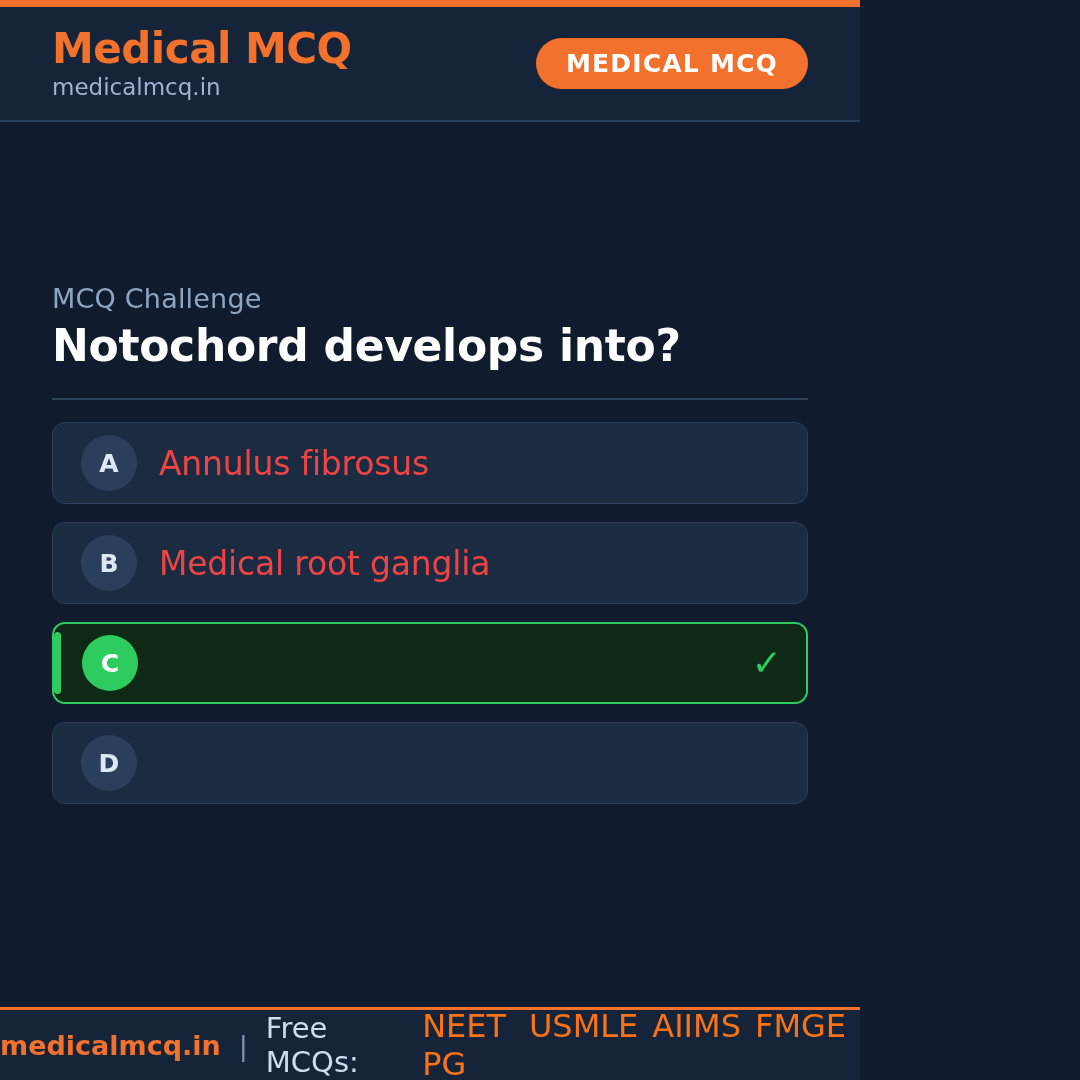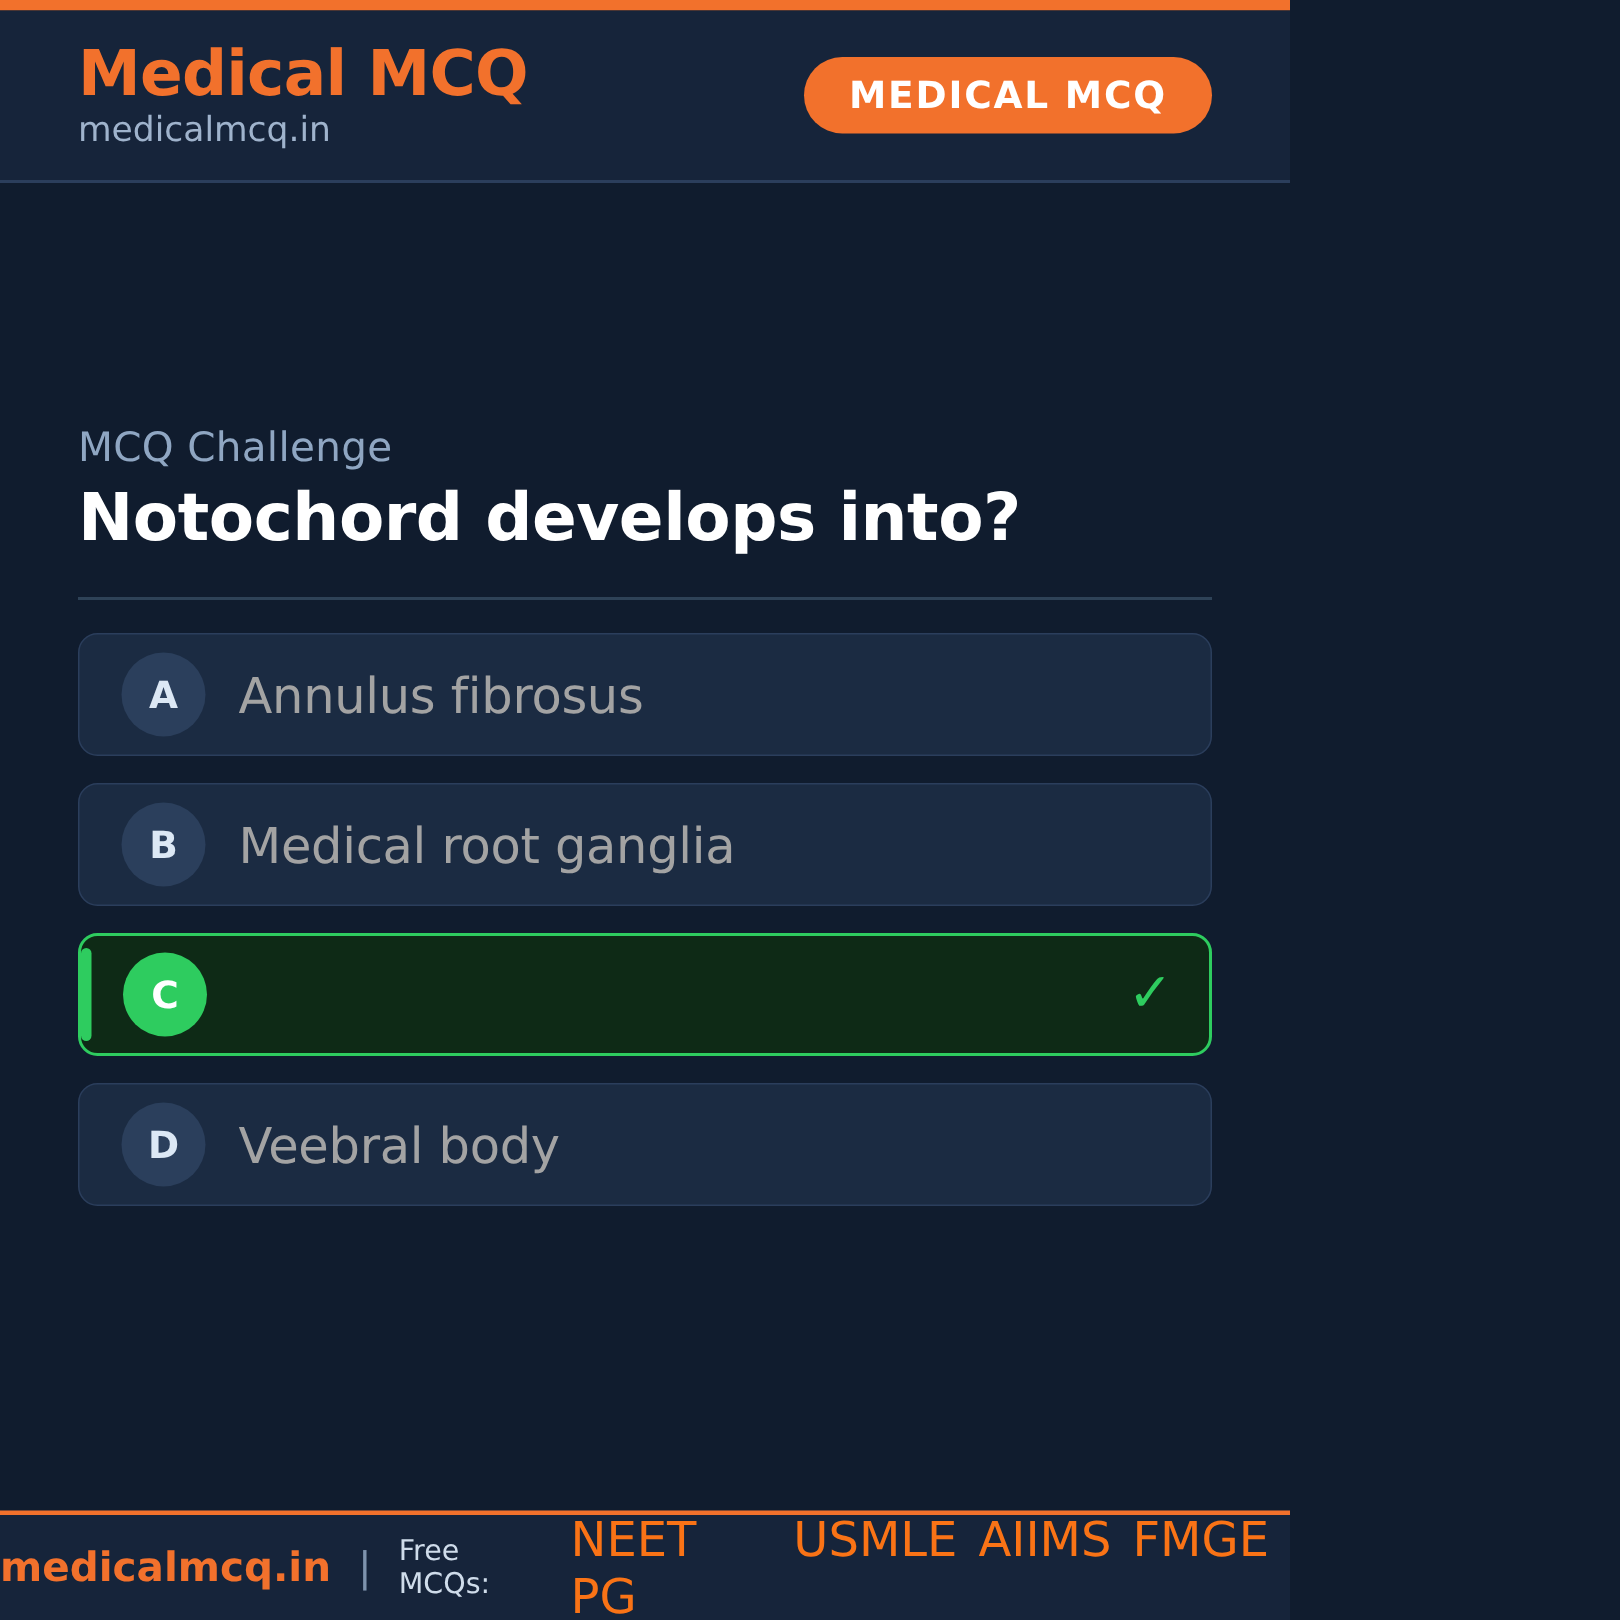--- a/index.html
+++ b/index.html
@@ -127,21 +127,21 @@
     justify-content: center;
     flex: none;
   }
   .option.correct .letter {
     background: #2ecc5f;
     color: #ffffff;
   }
   .opt-text {
     margin-left: 22px;
     font-size: 33px;
-    color: #a3a3a3;
+    color: #ef4444;
     letter-spacing: -0.2px;
   }
   .option.correct .opt-text { color: #ffffff; }
   .check {
     margin-left: auto;
     color: #2ecc5f;
     font-size: 36px;
     line-height: 1;
     font-weight: bold;
   }
@@ -160,21 +160,21 @@
     font-size: 27px;
     font-weight: bold;
     color: #f2712c;
   }
   .footer-sep {
     font-size: 27px;
     color: #7e93ad;
     margin: 0 18px;
   }
   .footer-label {
-    font-size: 19px;
+    font-size: 29px;
     color: #cfdcea;
     margin-right: 8px;
   }
   .footer-exam {
     font-size: 32px;
     color: #f97316;
     margin-right: 14px;
   }
   .footer-exams { display: flex; align-items: baseline; }
 </style>
@@ -211,21 +211,20 @@
           <div class="opt-text">Medical root ganglia</div>
         </div>
 
         <div class="option correct">
           <div class="letter">C</div>
           <div class="check">✓</div>
         </div>
 
         <div class="option">
           <div class="letter">D</div>
-          <div class="opt-text">Veebral body</div>
         </div>
 
       </div>
     </div>
   </div>
 
   <div class="footer">
     <span class="footer-site">medicalmcq.in</span>
     <span class="footer-sep">|</span>
     <span class="footer-label">Free MCQs:</span>

